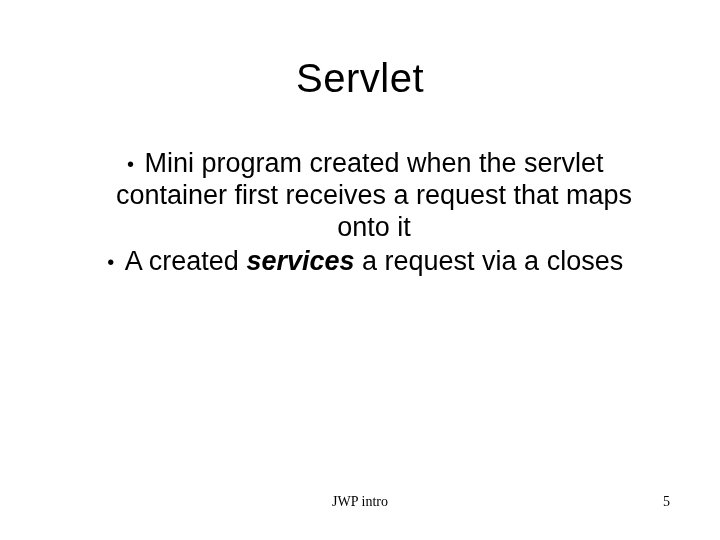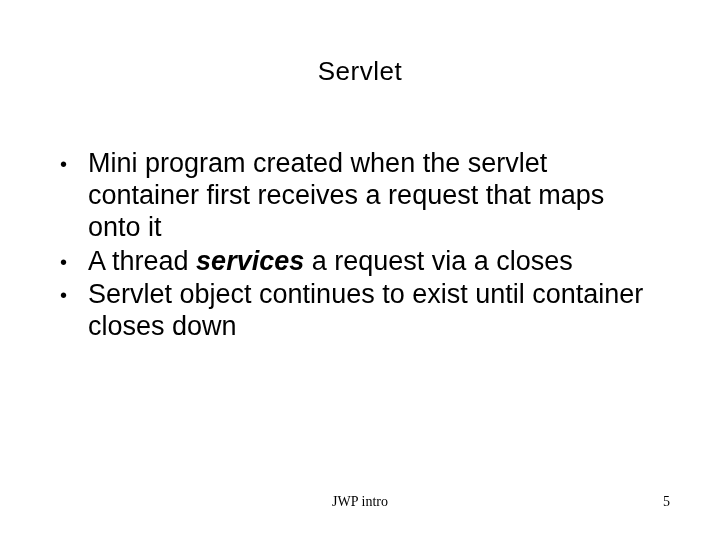--- a/index.html
+++ b/index.html
@@ -18,34 +18,35 @@
     height: 540px;
     position: relative;
     box-sizing: border-box;
   }
   .title {
     position: absolute;
     top: 56px;
     left: 0;
     width: 100%;
     text-align: center;
-    font-size: 26px;
+    font-size: 40px;
     font-weight: normal;
     letter-spacing: 0.5px;
   }
   .body {
     position: absolute;
     top: 148px;
     left: 60px;
     right: 60px;
   }
   ul.bullets {
     list-style: none;
     margin: 0;
     padding: 0;
+    text-align: center;
   }
   ul.bullets > li {
     font-size: 27px;
     line-height: 1.18;
     margin: 0 0 2px 0;
     padding-left: 28px;
     text-indent: -28px;
   }
   ul.bullets > li::before {
     content: "•";
@@ -75,20 +76,19 @@
 </style>
 </head>
 <body>
 
 <div class="slide">
   <div class="title">Servlet</div>
 
   <div class="body">
     <ul class="bullets">
       <li><span>Mini program created when the servlet container first receives a request that maps onto it</span><span class="b"></span><span></span></li>
-      <li><span>A thread </span><span class="b">services</span><span> a request via a closes</span></li>
-      <li><span>Servlet object continues to exist until container closes down</span><span class="b"></span><span></span></li>
+      <li><span>A created </span><span class="b">services</span><span> a request via a closes</span></li>
     </ul>
   </div>
 
   <div class="footer-center">JWP intro</div>
   <div class="footer-right">5</div>
 </div>
 
 </body></html>

